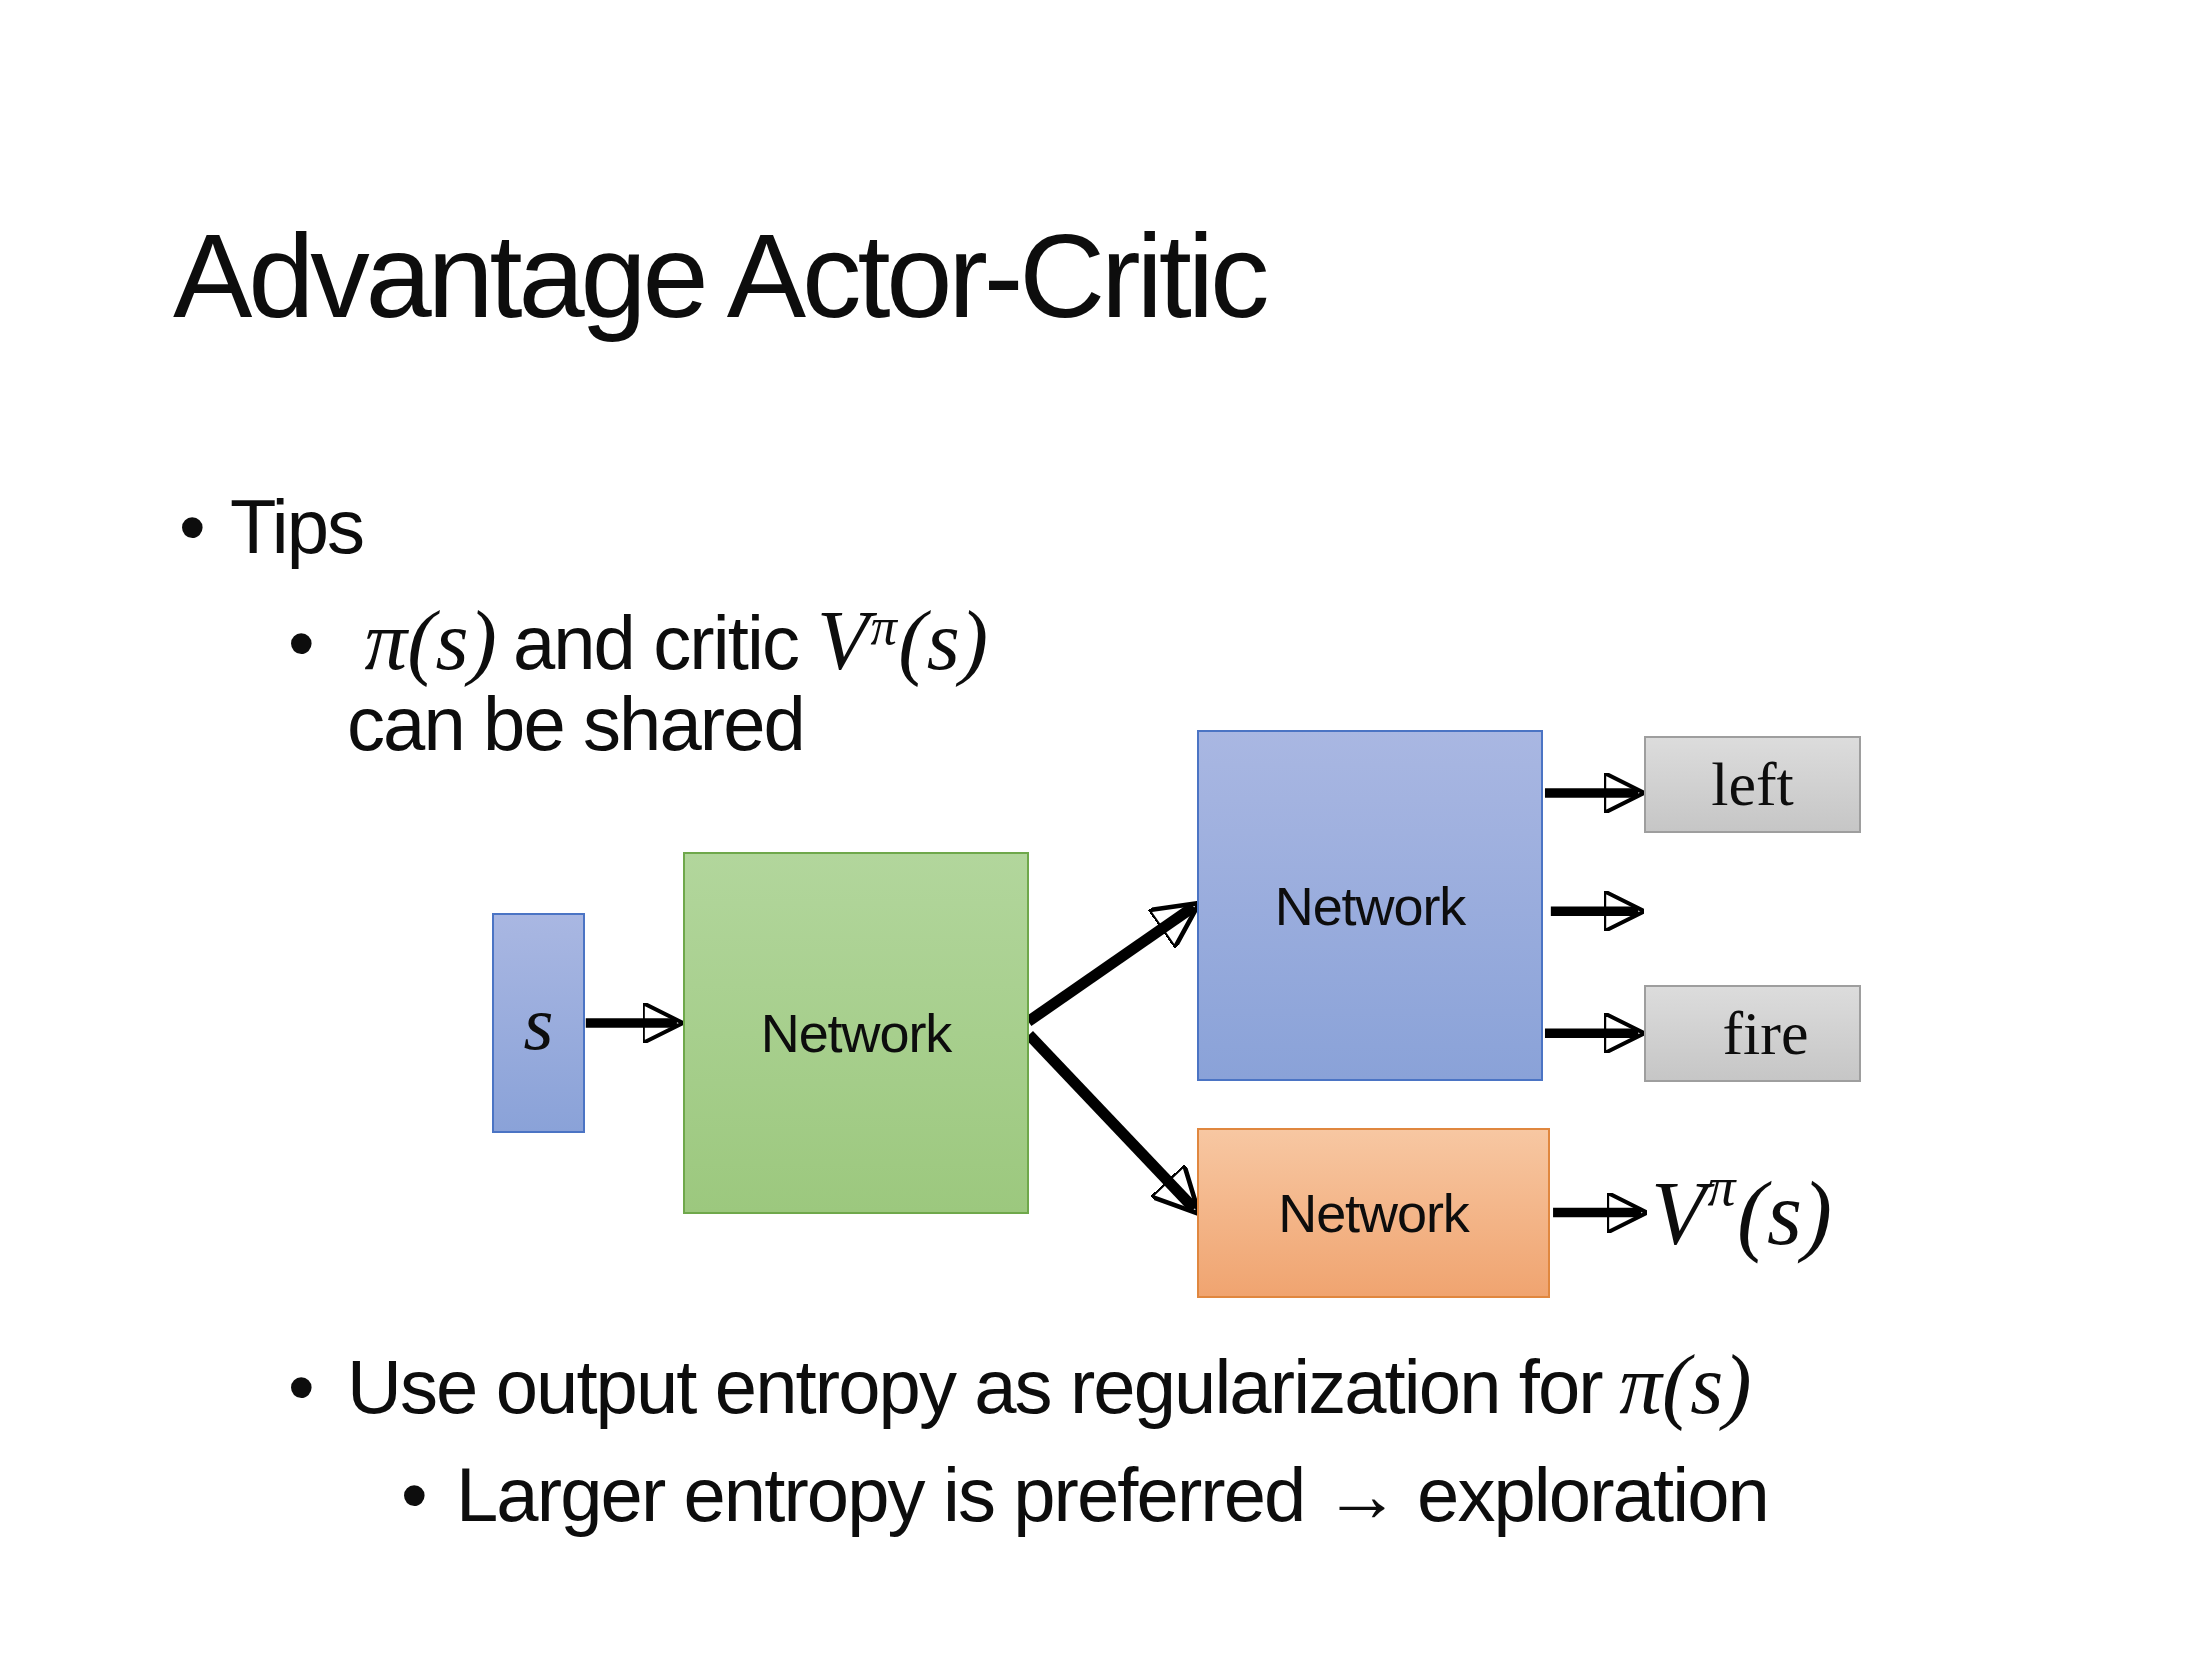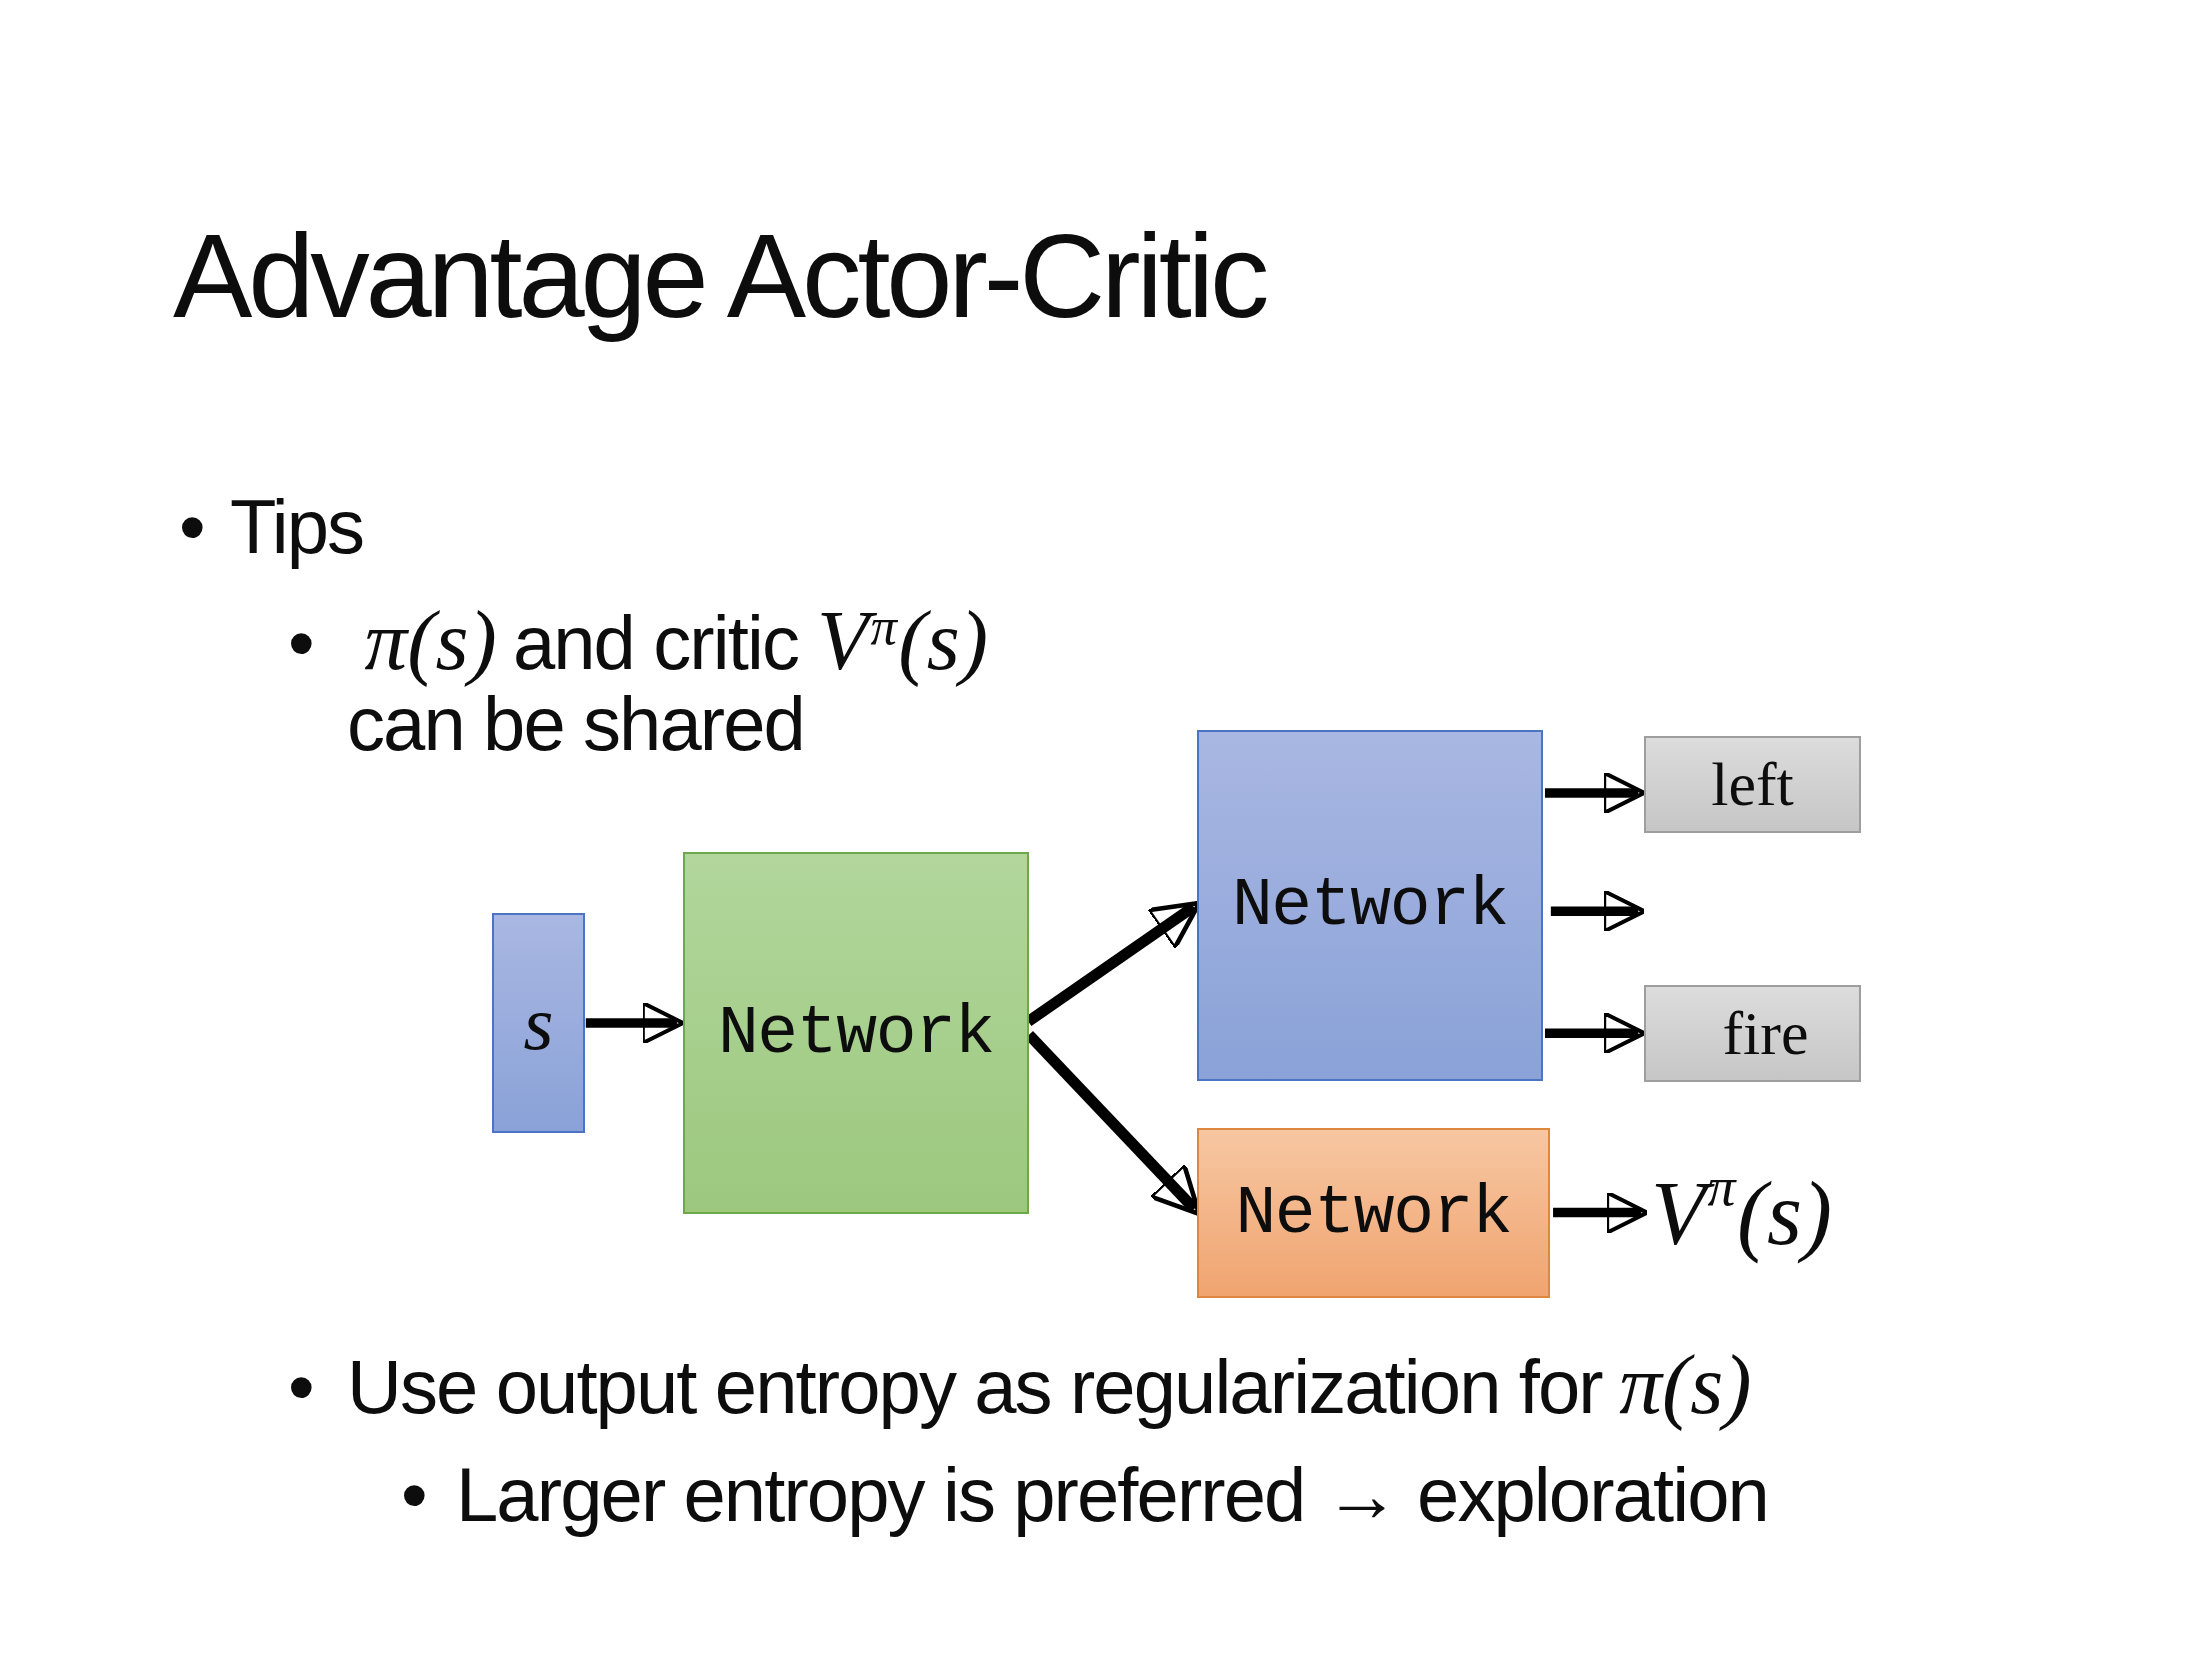--- a/index.html
+++ b/index.html
@@ -23,21 +23,21 @@
   .l-larger{left:401px;top:1422px;}
   .l-larger .bullet{width:55px;}
   .math{font-family:"Liberation Serif","DejaVu Serif",serif;font-style:italic;font-size:85px;letter-spacing:0;}
   .math-pi{margin:0 16px 0 17.6px;}
   .math-pi2{margin-left:17.6px;}
   .math-v{margin-left:19px;}
   .sup{font-size:0.62em;position:relative;top:-0.48em;margin:0 1.5px;}
 
   
   .box{position:absolute;display:flex;align-items:center;justify-content:center;box-sizing:border-box;}
-  .box-label{font-size:68px;letter-spacing:-0.02em;font-family:Liberation Mono, monospace;}
+  .box-label{font-size:54px;letter-spacing:-0.02em;}
   .state-box{
     left:492px;top:878px;width:93px;height:220px;
     background:linear-gradient(180deg,var(--blue-fill-top,#a9b7e2),var(--blue-fill-bottom,#8aa2d8));
     border:2.9px solid var(--blue-border,#4b74c4);
   }
   .state-label{font-family:"Liberation Serif","DejaVu Serif",serif;font-style:italic;font-size:77px;}
   .shared-box{
     left:683px;top:817px;width:346px;height:362px;
     background:linear-gradient(180deg,var(--green-fill-top,#b2d69c),var(--green-fill-bottom,#9cc87e));
     border:2.2px solid var(--green-border,#6fa84b);

